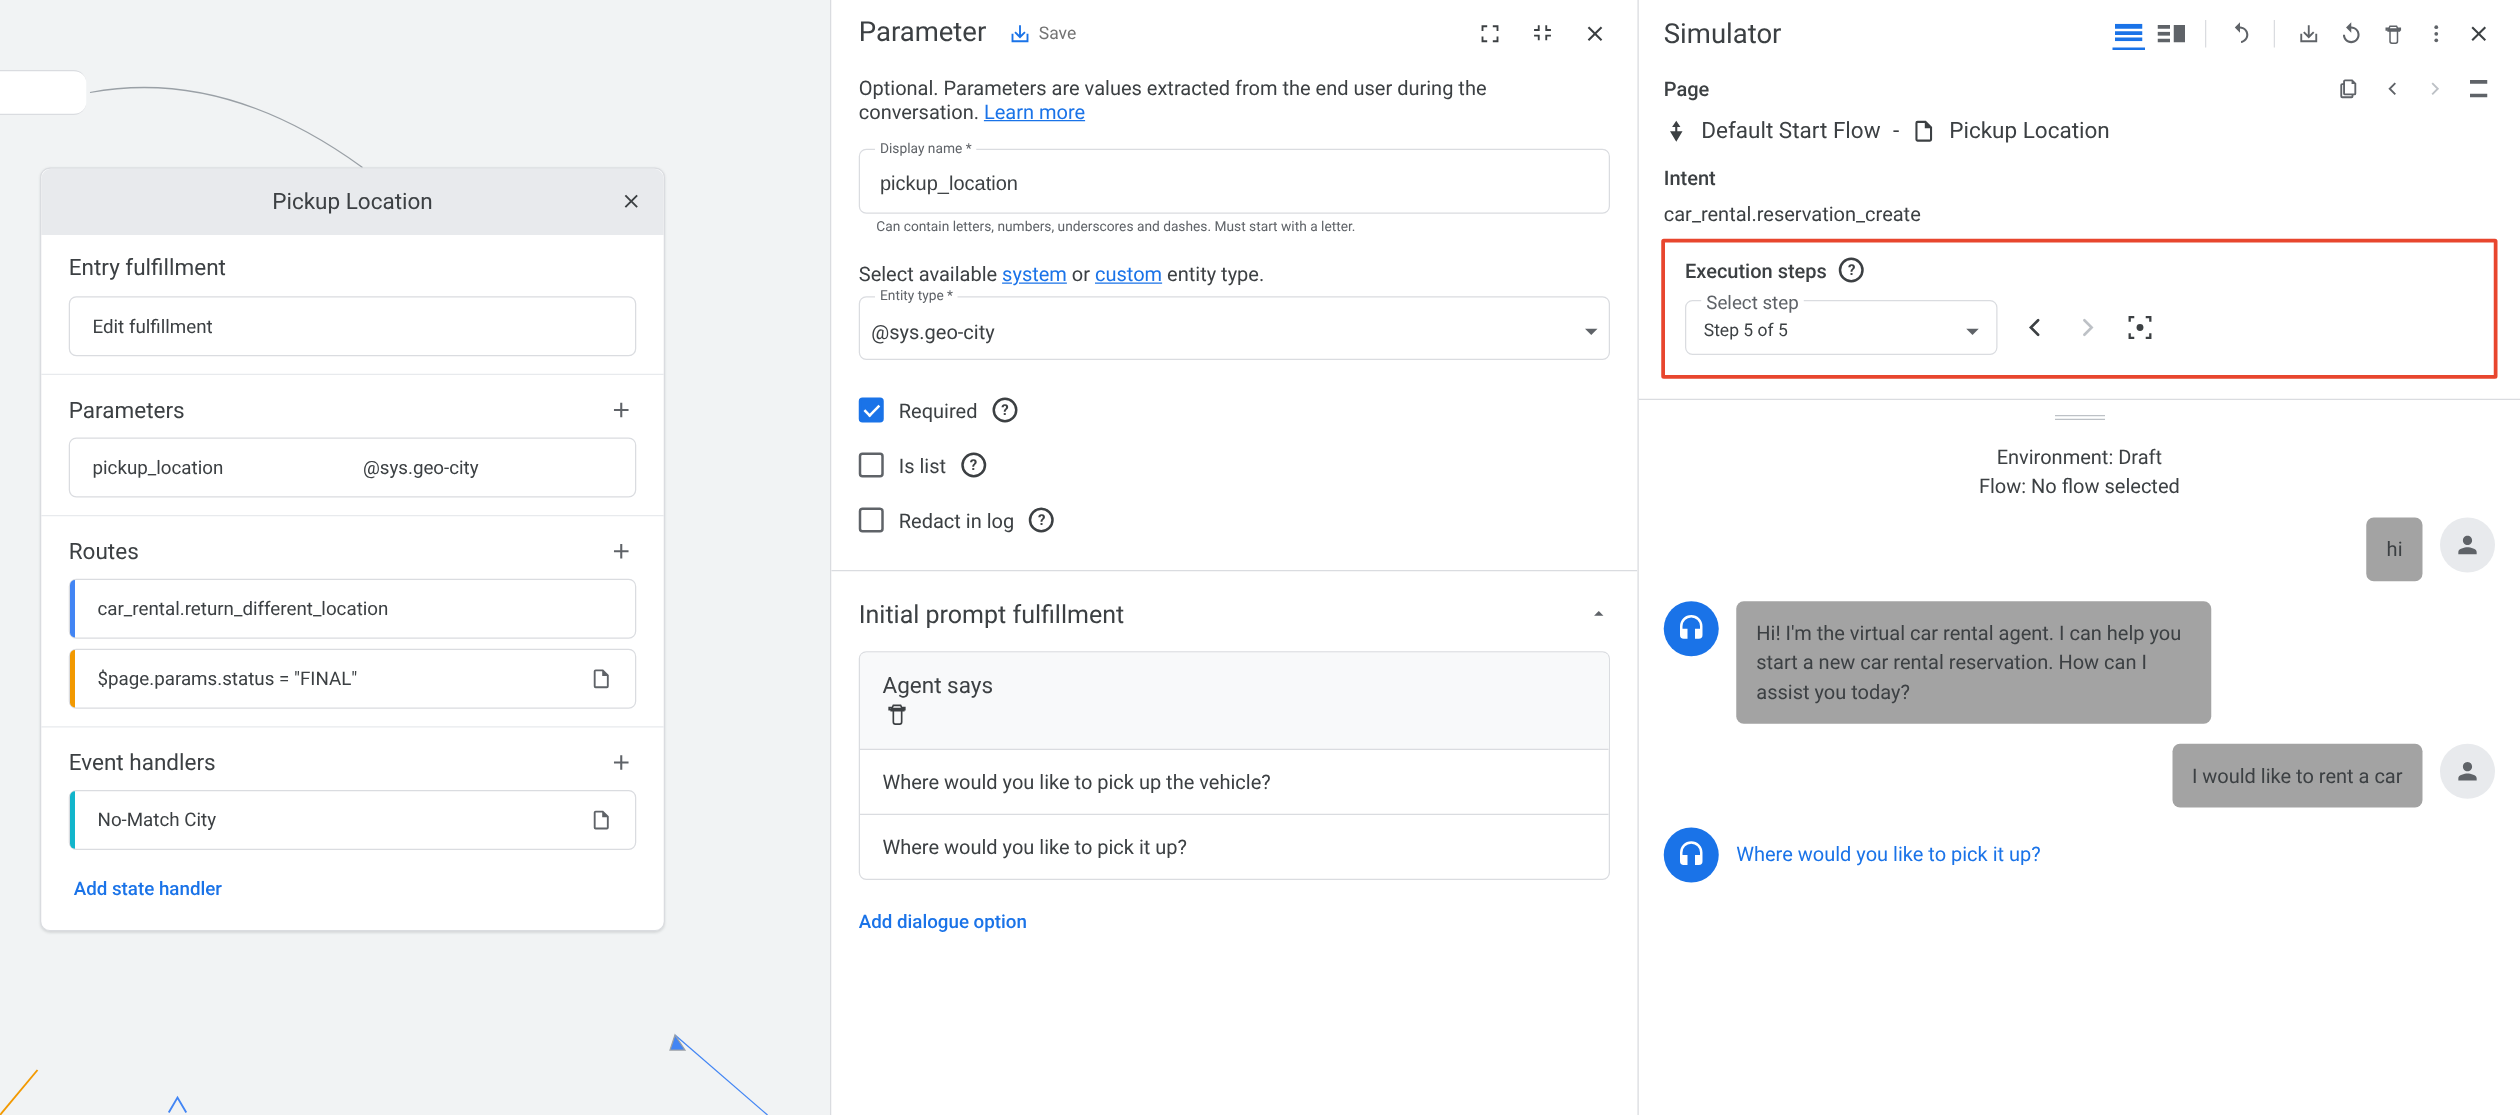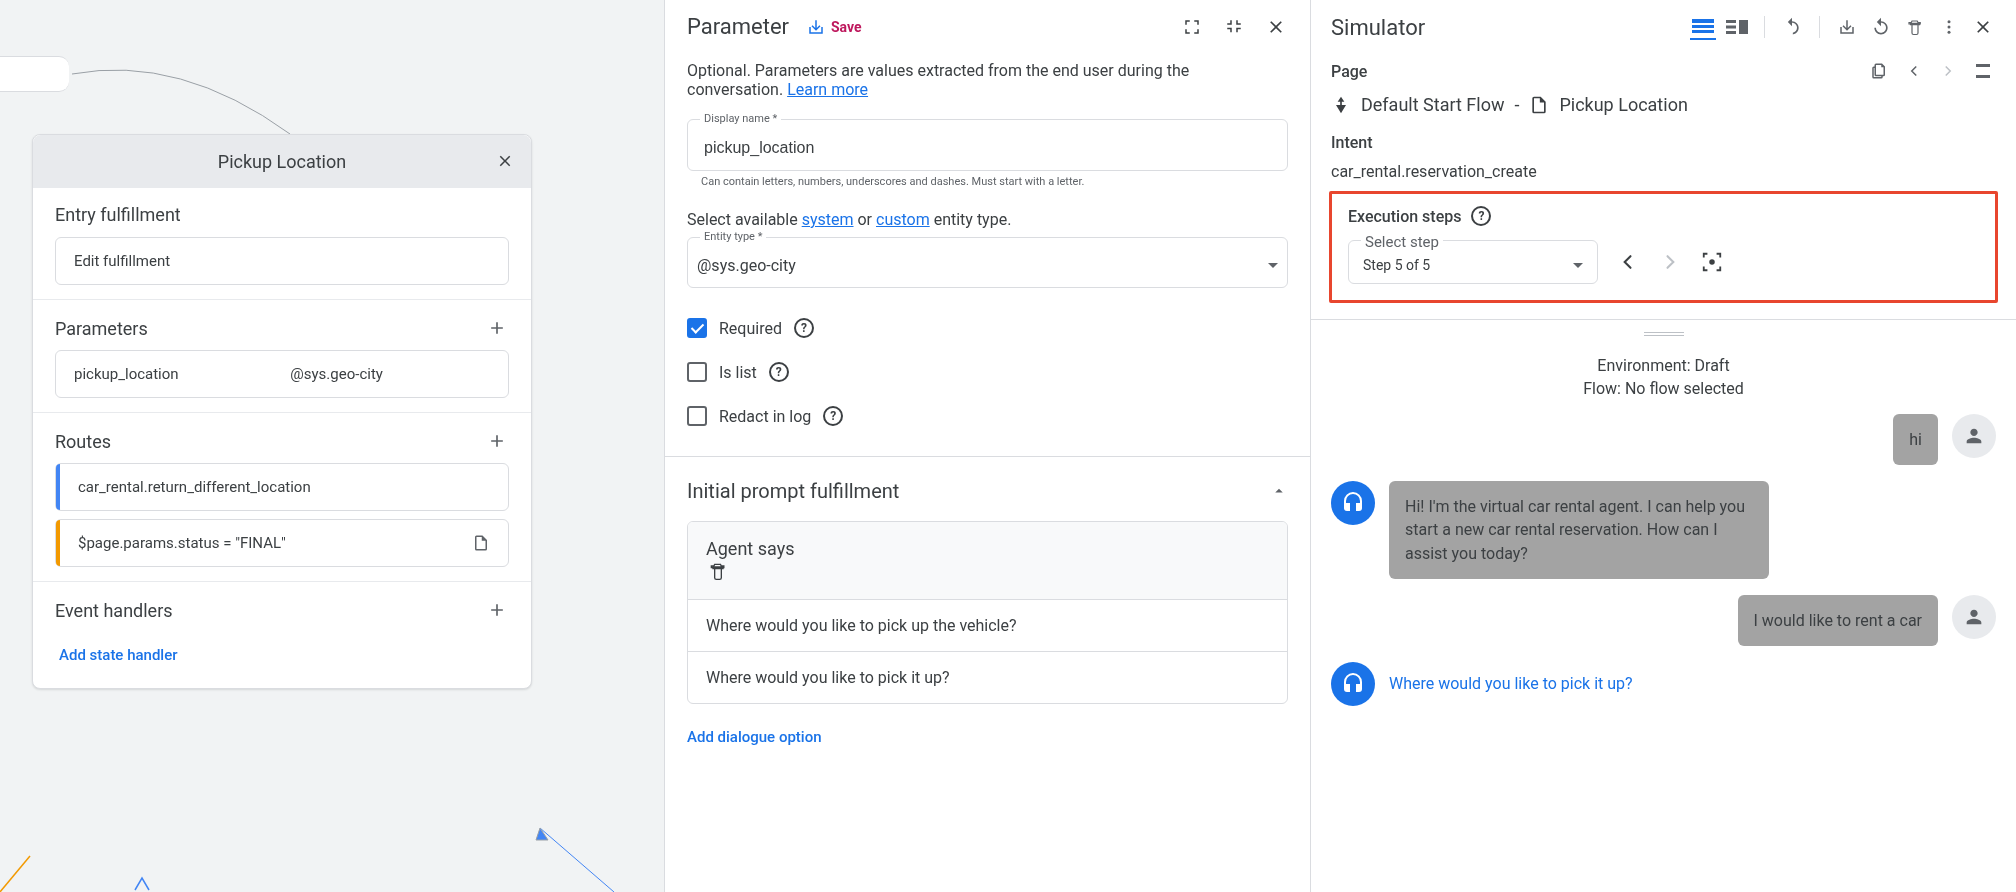--- a/index.html
+++ b/index.html
@@ -129,22 +129,22 @@
     padding: 14px 22px;
     gap: 18px;
   }
   .panel-title {
     font-size: 22px;
     color:#3c4043;
     font-weight:400;
   }
   .save-group {
     display:flex; align-items:center; gap:6px;
-    color:#be185d;
-    font-weight:700;
+    color:#737373;
+    font-weight:400;
     cursor:pointer;
   }
   .panel-header .spacer { flex:1; }
   .icon-btn {
     width:24px; height:24px;
     cursor:pointer;
     display:flex; align-items:center; justify-content:center;
     color:#3c4043;
   }
   .panel-body {
@@ -447,20 +447,29 @@
 
       <div class="node-section">
         <div class="section-row">
           <div class="section-title">Event handlers</div>
           <div class="plus-btn">
             <svg width="20" height="20" viewBox="0 0 24 24">
                 <path d="M19 13h-6v6h-2v-6H5v-2h6V5h2v6h6v2z" fill="#5f6368"></path>
               </svg>
           </div>
         </div>
+        <div class="box-item">
+          <div class="left-bar bar-teal"></div>
+          <span style="margin-left:4px;flex:1;">No-Match City</span>
+          <span>
+            <svg class="doc-icon-sm" viewBox="0 0 24 24">
+                <path d="M14 2H6a2 2 0 0 0-2 2v16a2 2 0 0 0 2 2h12a2 2 0 0 0 2-2V8l-6-6zM6 20V4h7v5h5v11H6z" fill="#5f6368"></path>
+              </svg>
+          </span>
+        </div>
         <div style="padding:14px 4px 4px;">
           <span class="link-blue">Add state handler</span>
         </div>
       </div>
     </div>
   </div>
 
   <div class="panel">
     <div class="panel-header">
       <span class="panel-title">Parameter</span>

